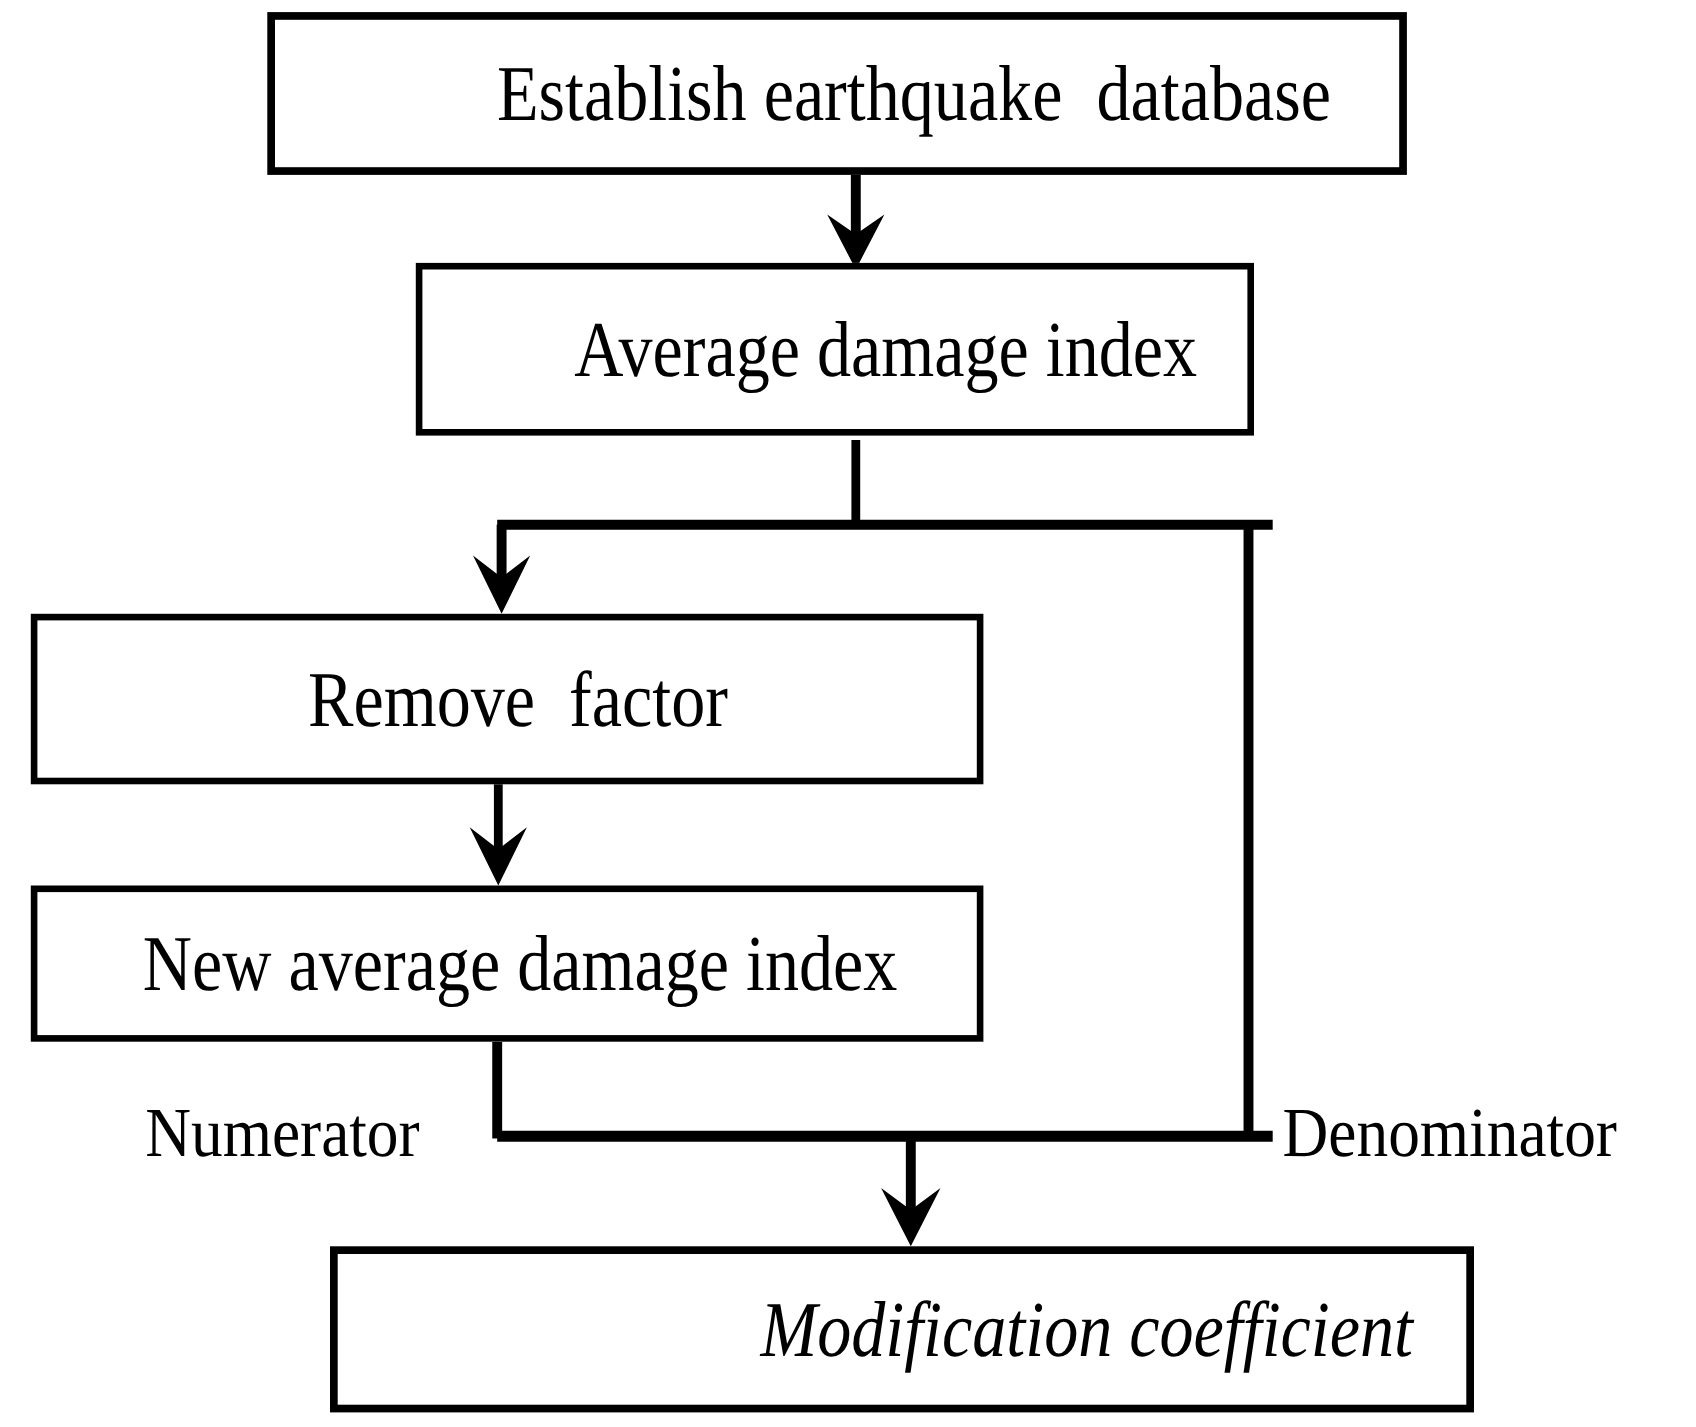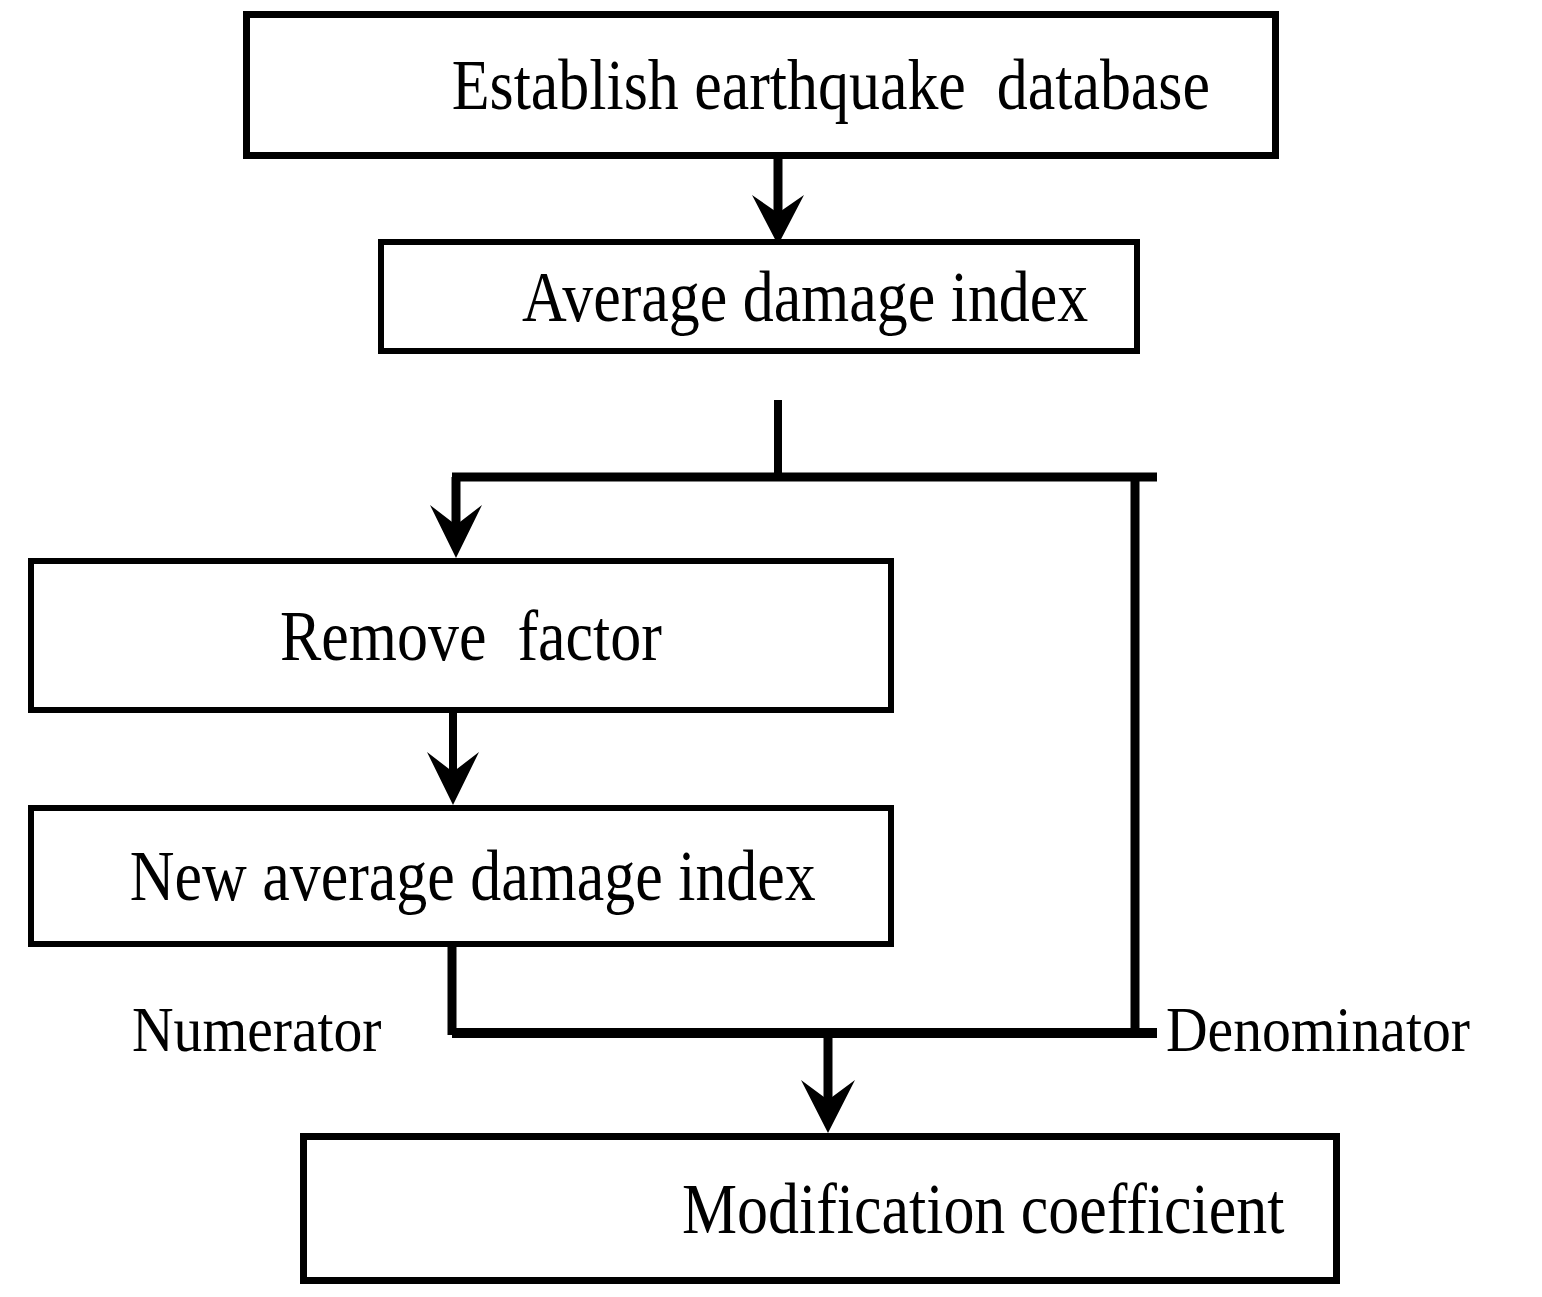--- a/index.html
+++ b/index.html
@@ -100,33 +100,33 @@
       <line x1="828" y1="1033" x2="828" y2="1105" stroke-width="9"></line>
       <polygon points="828,1133 801,1080 828,1100 855,1080" fill="#000000" stroke="none"></polygon>
     </g>
 
   </svg>
 
   <div class="node" style="left:243px; top:11px; width:1036px; height:148px; border-width:7px;">
     <span class="node-label" style="font-size:72px;">Establish earthquake  database</span>
   </div>
 
-  <div class="node" style="left:378px; top:239px; width:762px; height:115px; border-width:6px;">
+  <div class="node" style="left:378px; top:239px; width:762px; height:157px; border-width:6px;">
     <span class="node-label" style="font-size:72px;">Average damage index</span>
   </div>
 
   <div class="node" style="left:28px; top:558px; width:866px; height:155px; border-width:6px; justify-content:flex-start; padding-left:215px;">
     <span class="node-label" style="font-size:72px;">Remove  factor</span>
   </div>
 
   <div class="node" style="left:28px; top:805px; width:866px; height:142px; border-width:6px; justify-content:flex-start; padding-left:40px;">
     <span class="node-label" style="font-size:72px;">New average damage index</span>
   </div>
 
-  <div class="node" style="left:300px; top:1133px; width:1040px; height:151px; border-width:7px;">
+  <div class="node" style="left:300px; top:1133px; width:1040px; height:151px; border-width:7px;font-style:italic;">
     <span class="node-label" style="font-size:72px;">Modification coefficient</span>
   </div>
 
   <span class="edge-label left-anchor" style="left:132px; top:998px;">Numerator</span>
 
   <span class="edge-label right-anchor" style="left:1166px; top:998px;">Denominator</span>
 
 </div>
 
 </body></html>

